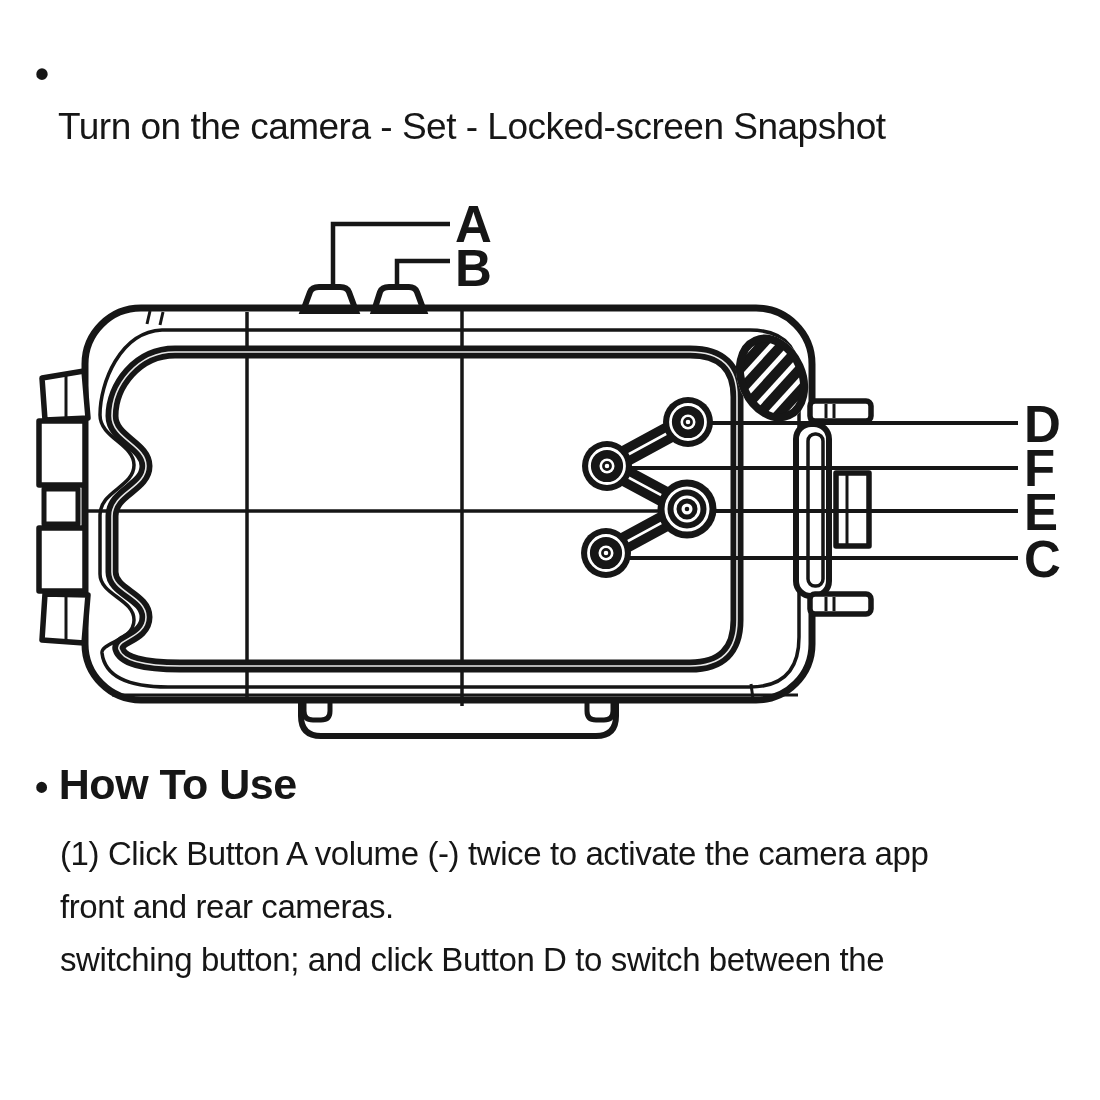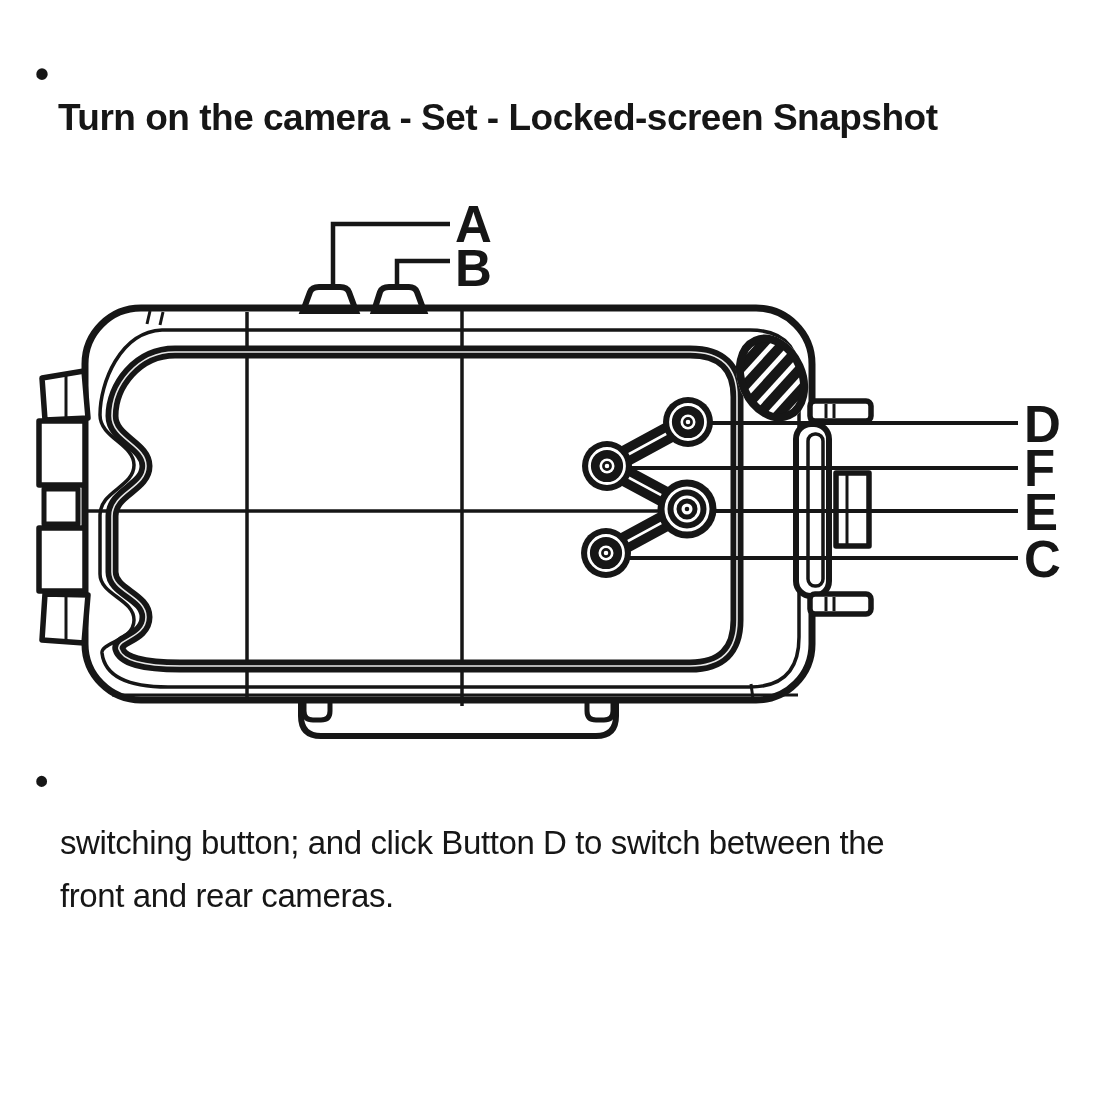--- a/index.html
+++ b/index.html
@@ -9,21 +9,21 @@
     background: #ffffff; overflow: hidden;
     font-family: "Liberation Sans", "DejaVu Sans", sans-serif;
     color: var(--ink);
   }
   .page { position: absolute; inset: 0; }
   .sec { position: absolute; }
   .intro { left: 35px; top: 52px; }
   .h1 { display: flex; align-items: center; gap: 10px;
         font-size: 45px; font-weight: 700; letter-spacing: -1px; white-space: nowrap; }
   .h1 .bullet { font-size: 40px; line-height: 1; transform: translateY(2px); }
-  .sub { margin-top: 5px; margin-left: 23px; font-size: 37px; font-weight: 700;
+  .sub { margin-top: 14px; margin-left: 23px; font-size: 37px; font-weight: 400;
          letter-spacing: -0.5px; white-space: nowrap; }
   .howto { left: 35px; top: 760px; }
   .h2 { display: flex; align-items: center; gap: 11px;
         font-size: 43px; font-weight: 700; letter-spacing: -0.5px; white-space: nowrap; }
   .h2 .bullet { font-size: 38px; line-height: 1; transform: translateY(2px); }
   .bodylines { margin-top: 18px; margin-left: 25px; font-size: 33px; font-weight: 400;
                line-height: 53px; letter-spacing: -0.4px; white-space: nowrap; }
   svg.diagram { position: absolute; left: 0; top: 190px; color: var(--ink); }
   svg.diagram text { font-family: "Liberation Sans", "DejaVu Sans", sans-serif;
                      font-size: 51px; font-weight: 700; fill: currentColor; }
@@ -167,20 +167,22 @@
 
     <text x="1024" y="234" dominant-baseline="central">D</text>
     <text x="1024" y="278" dominant-baseline="central">F</text>
     <text x="1024" y="322" dominant-baseline="central">E</text>
     <text x="1024" y="369" dominant-baseline="central">C</text>
   </svg>
 
   <div class="sec howto">
     <div class="h2">
       <span class="bullet">•</span>
+      <span>How To Use</span>
     </div>
     <div class="bodylines">
+      <div>(1) Click Button A volume (-) twice to activate the camera app</div>
+      <div>front and rear cameras.</div>
       <div>switching button; and click Button D to switch between the</div>
-      <div>front and rear cameras.</div>
     </div>
   </div>
 
 </div>
 
 </body></html>

